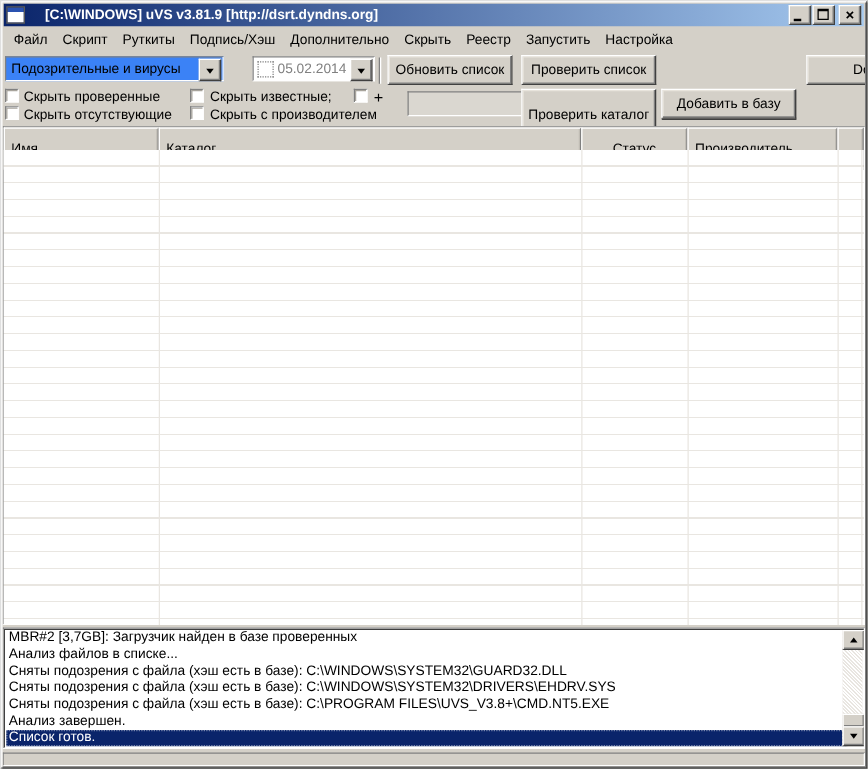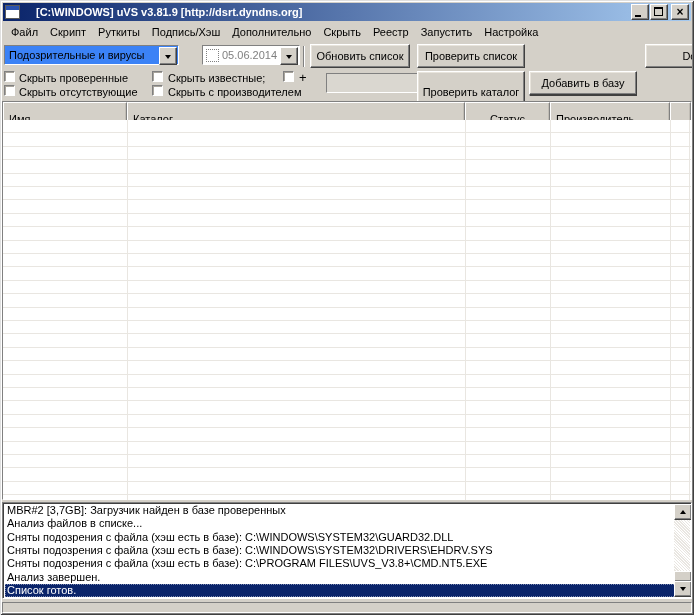--- a/index.html
+++ b/index.html
@@ -139,21 +139,21 @@
 
     <div class="abs combo sunken-lite">
       <span class="val">Подозрительные и вирусы</span>
       <div class="dd-btn">
         <div class="tri-down"></div>
       </div>
     </div>
 
     <div class="abs datepicker sunken-lite">
       <div class="date-cb"></div>
-      <span class="date-val">05.06.2014</span>
+      <span class="date-val">05.02.2014</span>
       <div class="dd-btn">
         <div class="tri-down"></div>
       </div>
     </div>
 
     <div class="abs tsep"></div>
 
     <div class="abs raised btn" style="left:308px;top:42px;width:100px;height:24px;">Обновить список</div>
     <div class="abs raised btn" style="left:415px;top:42px;width:108px;height:24px;">Проверить список</div>
     <div class="abs raised btn" style="left:527px;top:42px;width:108px;height:24px;margin-top:28px;">Убить все вирусы</div>

